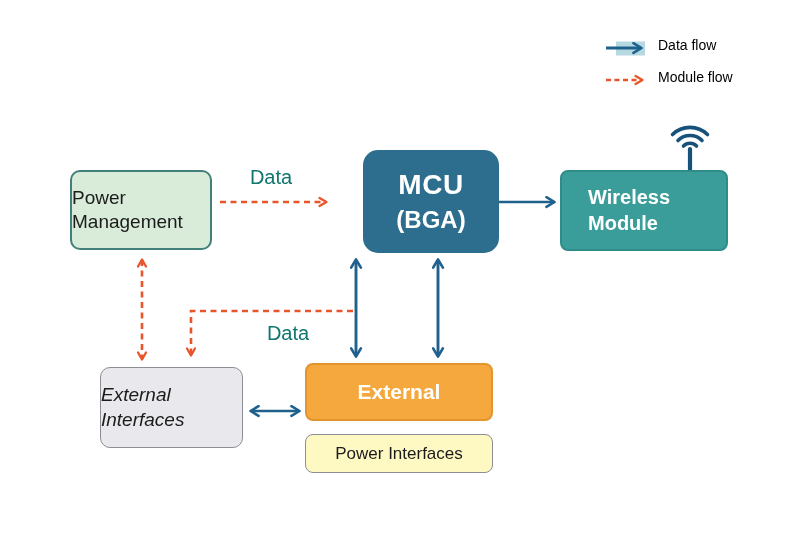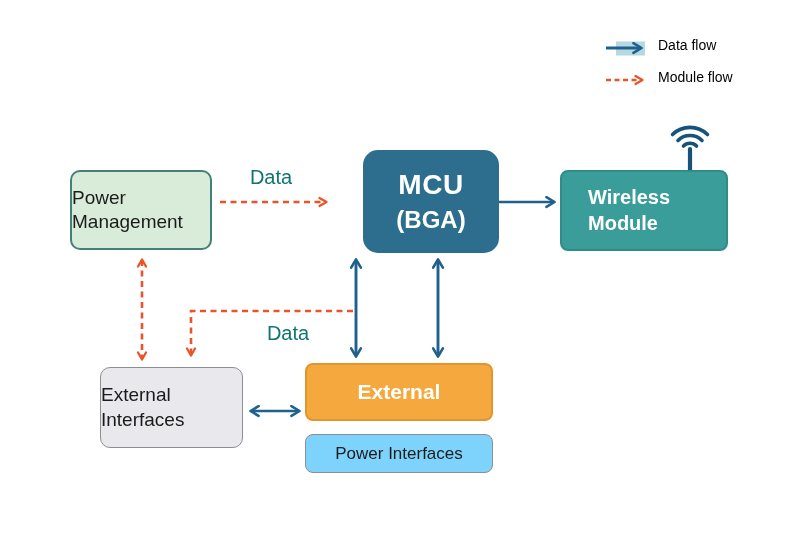--- a/index.html
+++ b/index.html
@@ -21,28 +21,28 @@
   }
   .mcu-title{font-size:28px;font-weight:700;letter-spacing:.5px;}
   .mcu-sub{font-size:24px;font-weight:600;margin-top:2px;}
   .node-wireless{
     left:560px;top:170px;width:168px;height:81px;background:#3a9d99;
     border:2px solid #2f8c88;border-radius:8px;color:#ffffff;font-size:20px;font-weight:700;
     padding:16px 26px;
   }
   .node-external{
     left:100px;top:367px;width:143px;height:81px;background:#e8e8ed;
-    border:1.5px solid #8d8d95;border-radius:10px;font-size:19px;
+    border:1.5px solid #8d8d95;border-radius:10px;font-size:19px;font-style:italic;
   }
   .node-sensors{
     left:305px;top:363px;width:188px;height:58px;background:#f5a83d;
     border:2px solid #e2952c;border-radius:8px;color:#ffffff;font-size:21px;font-weight:700;
   }
   .node-power-interfaces{
-    left:305px;top:434px;width:188px;height:39px;background:#7dd3fc;
+    left:305px;top:434px;width:188px;height:39px;background:#fef9c3;
     border:1.5px solid #8d8d95;border-radius:8px;font-size:17px;
   }
   .edge-label{
     position:absolute;font-size:20px;color:#0f766e;text-align:center;width:56px;
   }
   .edge-label-1{left:243px;top:166px;}
   .edge-label-2{left:260px;top:322px;}
   .legend-label{
     position:absolute;font-size:14px;color:#000000;white-space:nowrap;
   }

